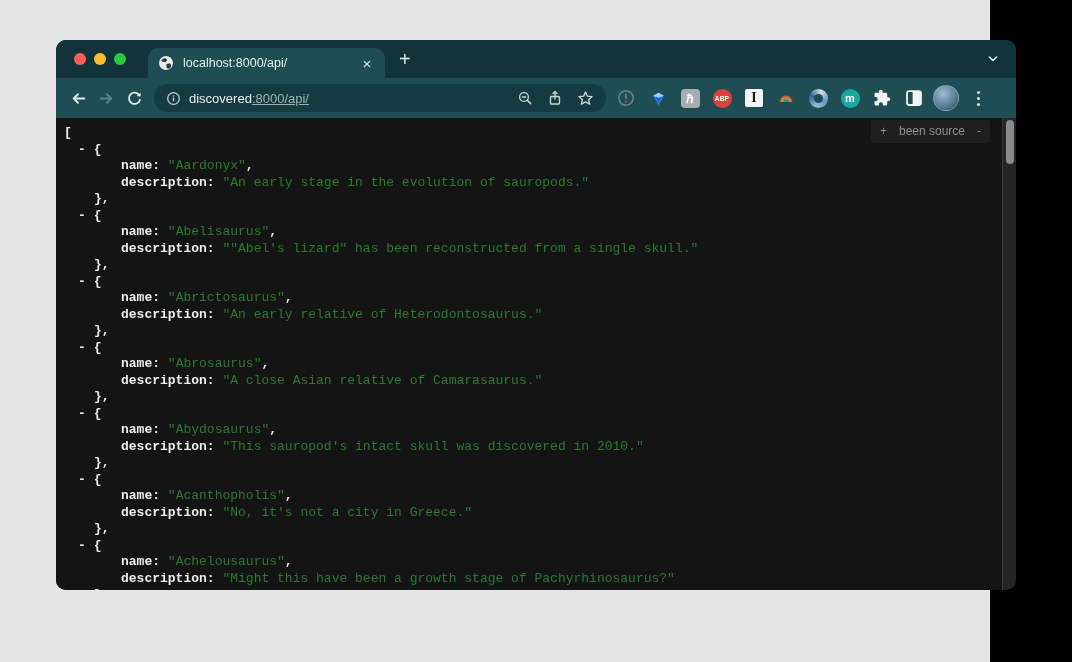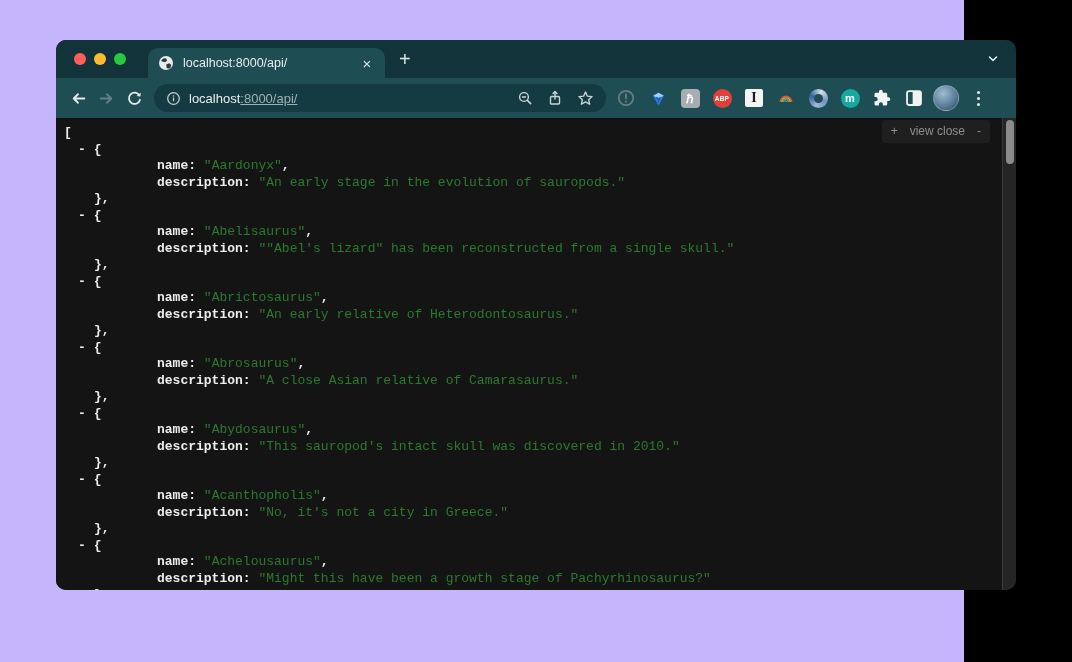--- a/index.html
+++ b/index.html
@@ -1,17 +1,17 @@
 <!DOCTYPE html>
 <html style="--tabstrip-bg: #12333a; --toolbar-bg: #1e4d54; --omnibox-bg: #153b42; --content-bg: #141414; --string-green: #2c7a30; --key-white: #ededed; --traffic-red: #ff5f57; --traffic-yellow: #febc2e; --traffic-green: #2ac840;"><head>
 <meta charset="utf-8">
 <style>
   html,body{margin:0;padding:0;background:#000;width:1072px;height:662px;overflow:hidden;
     font-family:"Liberation Sans",sans-serif;-webkit-font-smoothing:antialiased;}
-  .canvas{position:relative;width:964px;height:662px;background:#c4b5fd;}
+  .canvas{position:relative;width:964px;height:662px;background:#e5e5e5;padding-left:26px;}
 
   
   .browser-window{position:absolute;left:56px;top:40px;width:960px;height:550px;
     border-radius:10px;overflow:hidden;background:var(--content-bg,#141414);
     display:flex;flex-direction:column;}
 
   
   .tabstrip{height:38px;background:var(--tabstrip-bg,#12333a);display:flex;align-items:center;flex:0 0 auto;}
   .traffic{display:flex;gap:8px;margin-left:18px;}
   .traffic span{width:12px;height:12px;border-radius:50%;display:block;}
@@ -58,21 +58,21 @@
   
   .content{position:relative;flex:1;background:var(--content-bg,#141414);overflow:hidden;
     font-family:"Liberation Mono",monospace;font-size:13px;line-height:16.5px;}
   #json-content{padding-top:7px;}
   .jl{white-space:pre;}
   .l-root{padding-left:8px;}
   .l-open{padding-left:22px;}
   .l-kv{padding-left:65px;}
   .l-close{padding-left:38px;}
   .jp{color:var(--key-white,#ededed);font-weight:bold;}
-  .jk{color:var(--key-white,#ededed);font-weight:bold;margin-left:36px;}
+  .jk{color:var(--key-white,#ededed);font-weight:bold;}
   .js{color:var(--string-green,#2c7a30);}
   .jtoggle{color:var(--key-white,#ededed);font-weight:bold;cursor:pointer;}
 
   .viewsource{position:absolute;top:2px;right:26px;display:flex;align-items:center;gap:12px;
     background:#1f1f1f;border-radius:3px;padding:3px 9px;font-family:"Liberation Sans",sans-serif;
     font-size:12px;color:#8f8f8f;}
   .viewsource span{cursor:pointer;}
 
   .scrollbar{position:absolute;top:0;right:0;bottom:0;width:14px;background:#252525;border-left:1px solid #3a3a3a;box-sizing:border-box;}
   .scroll-thumb{position:absolute;top:2px;left:3px;width:8px;height:44px;border-radius:4px;background:#8b8b8b;cursor:grab;}
@@ -129,21 +129,21 @@
       </span>
 
       <div class="omnibox">
         <span>
           <svg width="15" height="15" viewBox="0 0 16 16">
               <circle cx="8" cy="8" r="6.2" fill="none" stroke="#c3cdce" stroke-width="1.4"></circle>
               <rect x="7.3" y="7" width="1.4" height="4" fill="#c3cdce"></rect>
               <rect x="7.3" y="4.6" width="1.4" height="1.4" fill="#c3cdce"></rect>
             </svg>
         </span>
-        <span class="url"><span class="host">localhost</span><span class="rest">:8000/api/</span></span>
+        <span class="url"><span class="host">discovered</span><span class="rest">:8000/api/</span></span>
         <span class="boxicon">
           <svg width="16" height="16" viewBox="0 0 16 16">
               <circle cx="7" cy="7" r="4.4" fill="none" stroke="#cbd4d5" stroke-width="1.4"></circle>
               <line x1="5" y1="7" x2="9" y2="7" stroke="#cbd4d5" stroke-width="1.4"></line>
               <line x1="10.4" y1="10.4" x2="13.6" y2="13.6" stroke="#cbd4d5" stroke-width="1.6" stroke-linecap="round"></line>
             </svg>
         </span>
         <span class="boxicon">
           <svg width="16" height="16" viewBox="0 0 16 16">
               <rect x="3.5" y="6.5" width="9" height="7.5" rx="1" fill="none" stroke="#cbd4d5" stroke-width="1.4"></rect>
@@ -248,21 +248,21 @@
           <div class="jl l-kv"><span class="jk">description:</span> <span class="js">"No, it's not a city in Greece."</span></div>
           <div class="jl l-close"><span class="jp">},</span></div>
           <div class="jl l-open"><span class="jtoggle">-</span> <span class="jp">{</span></div>
           <div class="jl l-kv"><span class="jk">name:</span> <span class="js">"Achelousaurus"</span><span class="jp">,</span></div>
           <div class="jl l-kv"><span class="jk">description:</span> <span class="js">"Might this have been a growth stage of Pachyrhinosaurus?"</span></div>
           <div class="jl l-close"><span class="jp">}</span></div>
         </div>
 
       <div class="viewsource">
         <span>+</span>
-        <span>view close</span>
+        <span>been source</span>
         <span>-</span>
       </div>
 
       <div class="scrollbar">
         <div class="scroll-thumb"></div>
       </div>
     </div>
 
   </div>
 </div>

